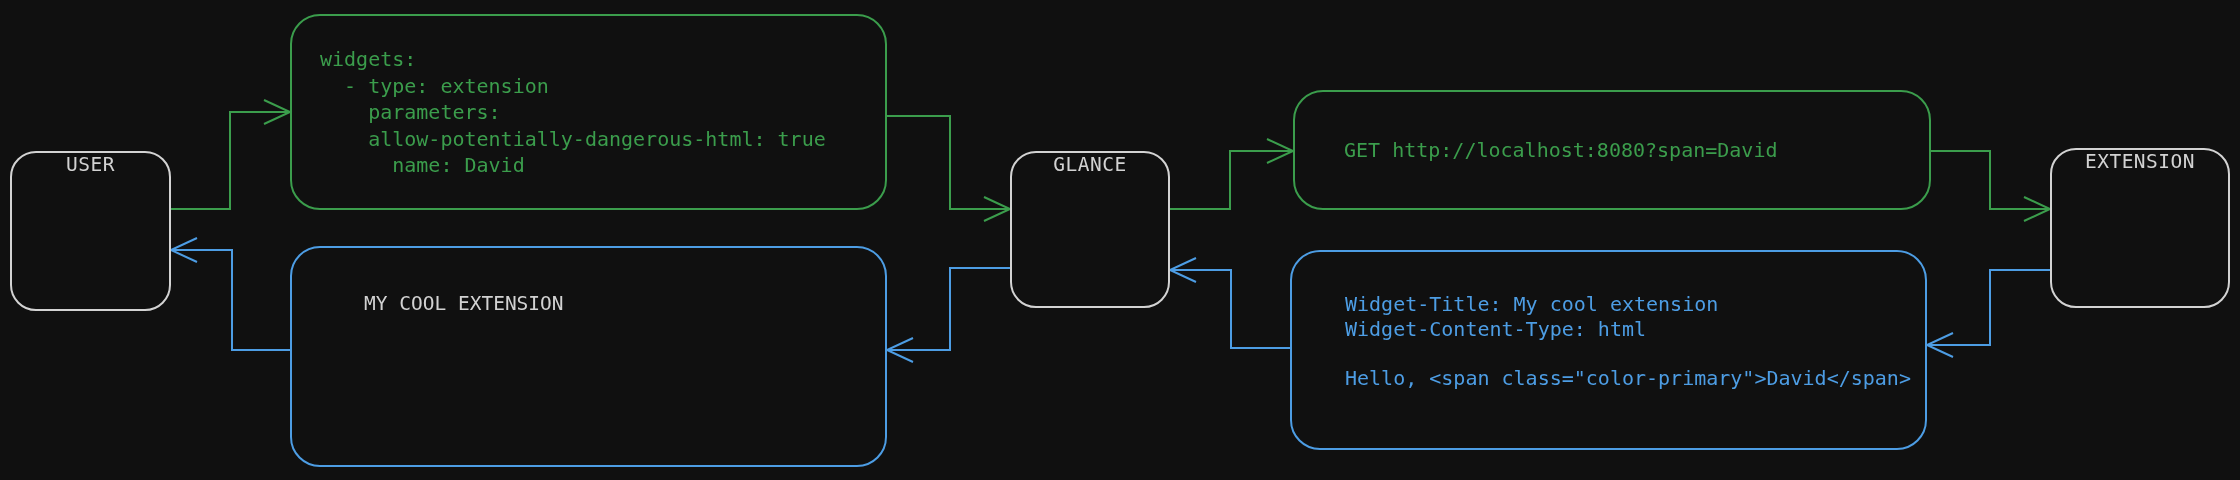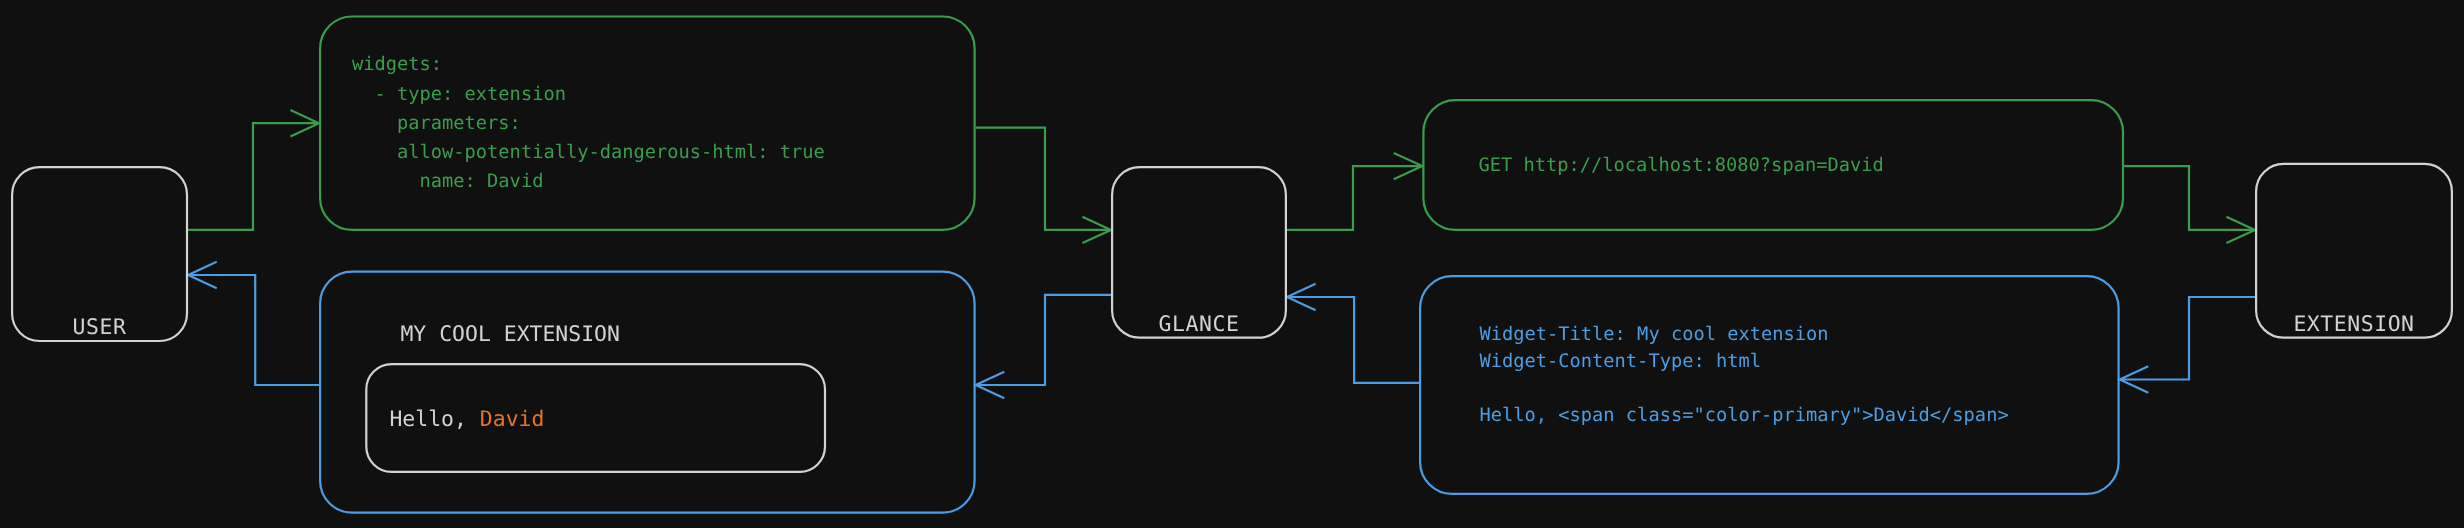--- a/index.html
+++ b/index.html
@@ -24,40 +24,40 @@
     position: absolute;
     border: 2px solid;
     border-radius: 30px;
     box-sizing: border-box;
     background: transparent;
   }
   .node {
     border-color: var(--node-border);
     border-radius: 26px;
     display: flex;
-    align-items: flex-end;
+    align-items: flex-start;
     justify-content: center;
   }
   .node .node-label {
     color: var(--text-light);
     font-size: 19.5px;
     letter-spacing: 0.5px;
   }
   #node-user      { left: 10px;   top: 151px; width: 161px; height: 160px; }
   #node-glance    { left: 1010px; top: 151px; width: 160px; height: 157px; }
   #node-extension { left: 2050px; top: 148px; width: 180px; height: 160px; }
 
   #config-box {
     left: 290px; top: 14px; width: 597px; height: 196px;
     border-color: var(--green);
     padding: 30px 8px 0 28px;
   }
   .code-line {
     white-space: pre;
-    font-size: 17px;
+    font-size: 20px;
   }
   #config-box .code-line {
     color: var(--green);
     height: 26.6px;
     line-height: 26.6px;
   }
   #request-box {
     left: 1293px; top: 90px; width: 638px; height: 120px;
     border-color: var(--green);
     display: flex;
@@ -147,18 +147,15 @@
 
   <div class="box" id="response-box">
     <div class="code-line">Widget-Title: My cool extension</div>
     <div class="code-line">Widget-Content-Type: html</div>
     <div class="code-line"></div>
     <div class="code-line">Hello, &lt;span class="color-primary"&gt;David&lt;/span&gt;</div>
   </div>
 
   <div class="box" id="widget-box">
     <div id="widget-title">MY COOL EXTENSION</div>
-    <div id="greeting-box">
-      <span class="greeting-text"><span>Hello, </span><span class="orange">David</span></span>
-    </div>
   </div>
 
 </div>
 
 </body></html>

